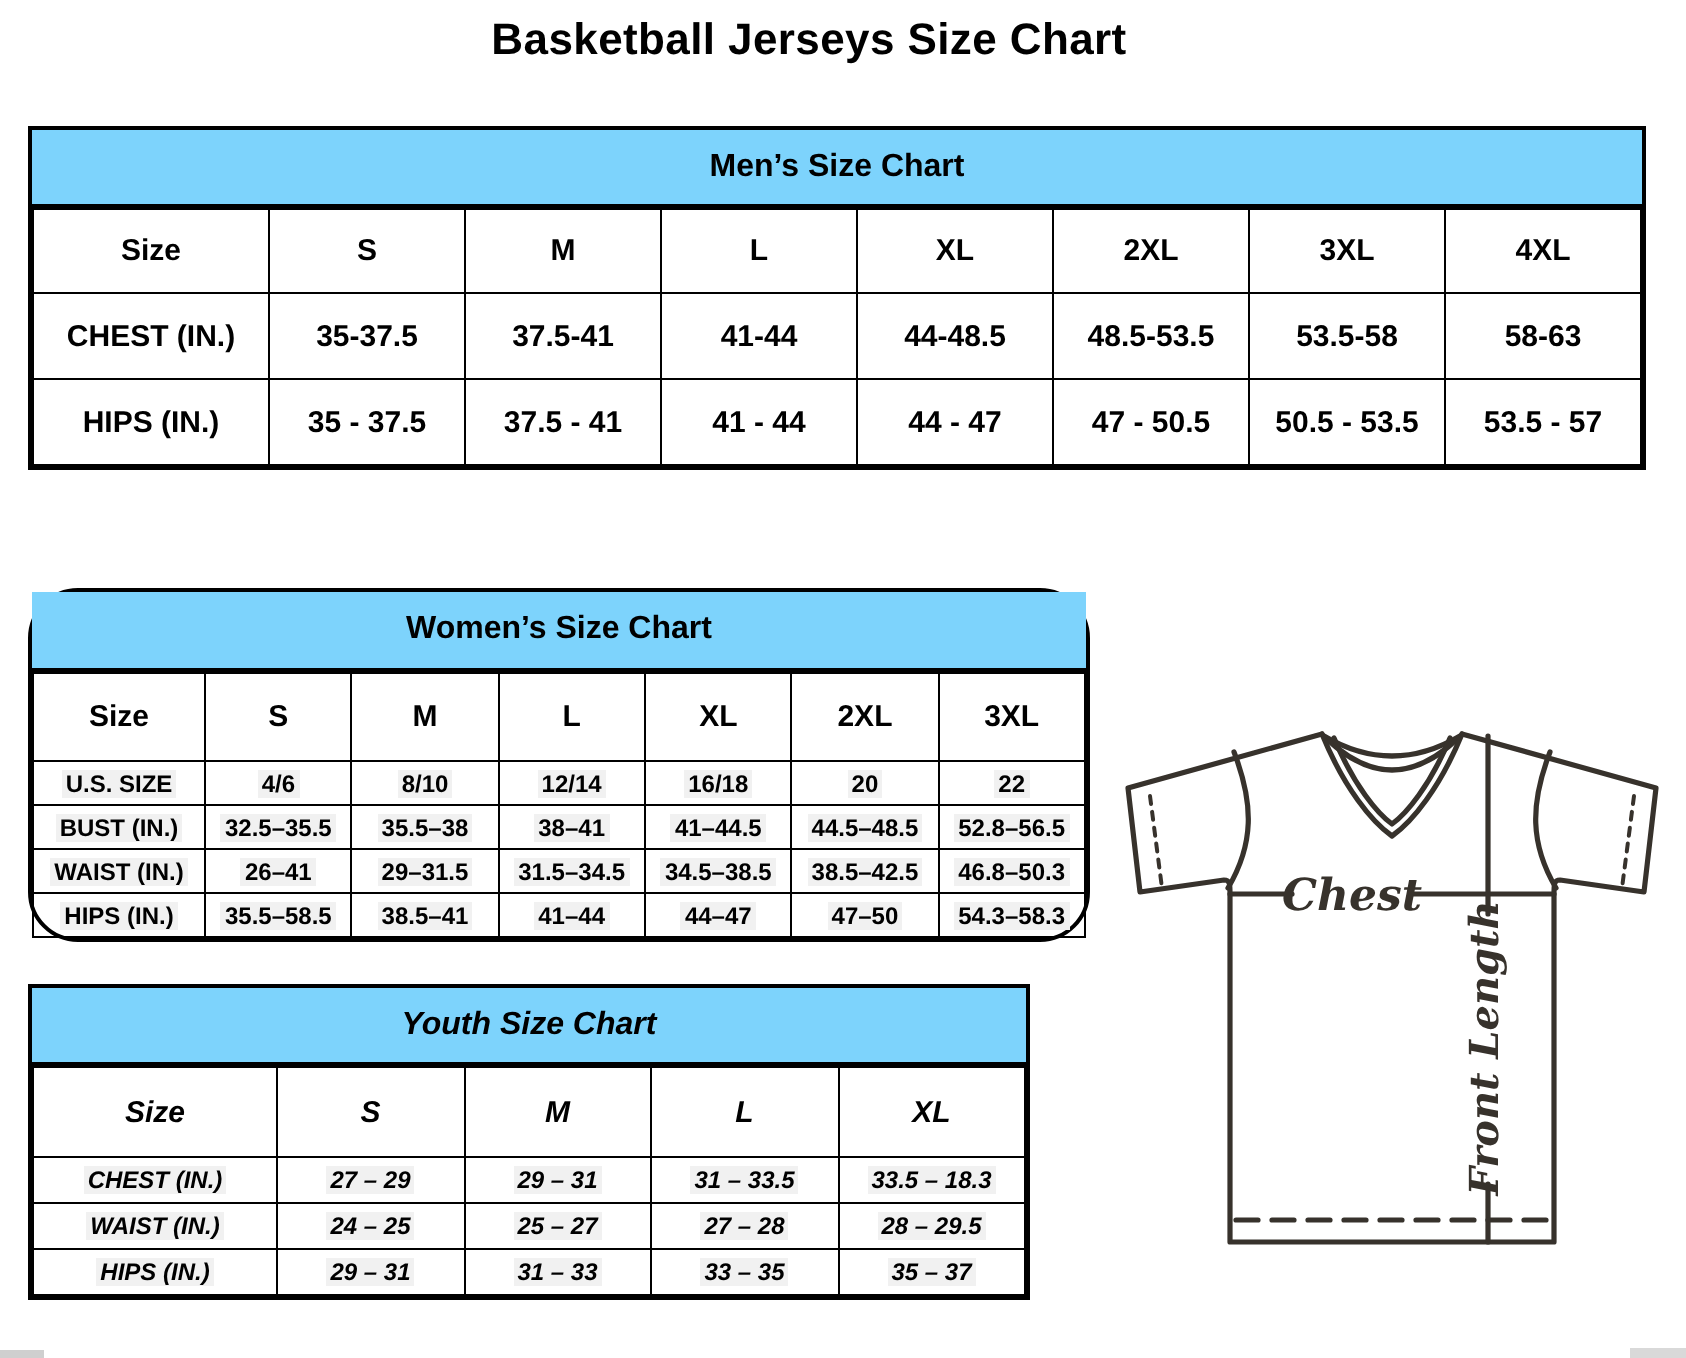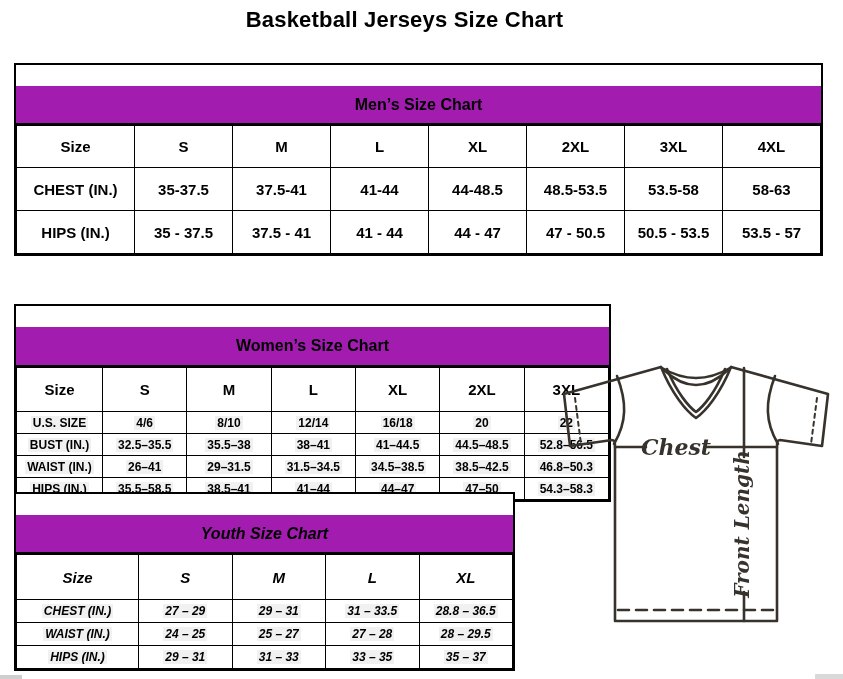--- a/index.html
+++ b/index.html
@@ -7,38 +7,37 @@
     width:843px;height:679px;position:relative;overflow:hidden;
     background:#ffffff;color:#000;
     font-family:"Liberation Sans", sans-serif;
   }
   .page-title{
     position:absolute;top:7px;left:0;width:809px;text-align:center;
     font-size:22px;font-weight:700;letter-spacing:.2px;
   }
   .chart{position:absolute;border:2px solid #000;box-sizing:border-box;background:#fff;}
   .band{
-    background:#a21caf;border-bottom:2px solid #000;
+    background:#7dd3fc;border-bottom:2px solid #000;
     display:flex;align-items:center;justify-content:center;
     font-weight:700;
-    margin-top:21px;
   }
   .chart table{border-collapse:collapse;width:100%;table-layout:fixed;}
   .chart td{
     border:1px solid #000;text-align:center;vertical-align:middle;
     font-weight:700;padding:0;overflow:hidden;white-space:nowrap;
   }
   
   .mens{left:14px;top:63px;width:809px;}
   .mens .band{height:37px;font-size:16px;}
   .mens .c0{width:118px;}
   .mens tr.head td{height:41px;font-size:15px;}
   .mens tr.data td{height:42px;font-size:15px;}
   
-  .womens{left:14px;top:304px;width:597px;}
+  .womens{left:14px;top:294px;width:531px;border-radius:25px;}
   .womens .band{height:38px;font-size:16px;}
   .womens .c0{width:86px;}
   .womens tr.head td{height:43px;font-size:15px;}
   .womens tr.data td{height:21px;font-size:12px;}
   
   .youth{left:14px;top:492px;width:501px;font-style:italic;}
   .youth .band{height:37px;font-size:16px;}
   .youth .c0{width:122px;}
   .youth tr.head td{height:44px;font-size:15px;}
   .youth tr.data td{height:22px;font-size:12px;}
@@ -181,21 +180,21 @@
       <td>S</td>
       <td>M</td>
       <td>L</td>
       <td>XL</td>
     </tr>
     <tr class="data">
       <td><span class="hl">CHEST (IN.)</span></td>
       <td><span class="hl">27 – 29</span></td>
       <td><span class="hl">29 – 31</span></td>
       <td><span class="hl">31 – 33.5</span></td>
-      <td><span class="hl">28.8 – 36.5</span></td>
+      <td><span class="hl">33.5 – 18.3</span></td>
     </tr>
     <tr class="data">
       <td><span class="hl">WAIST (IN.)</span></td>
       <td><span class="hl">24 – 25</span></td>
       <td><span class="hl">25 – 27</span></td>
       <td><span class="hl">27 – 28</span></td>
       <td><span class="hl">28 – 29.5</span></td>
     </tr>
     <tr class="data">
       <td><span class="hl">HIPS (IN.)</span></td>

